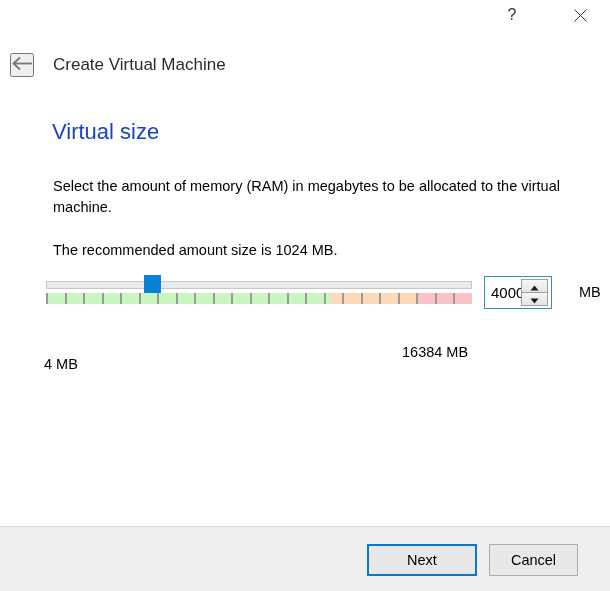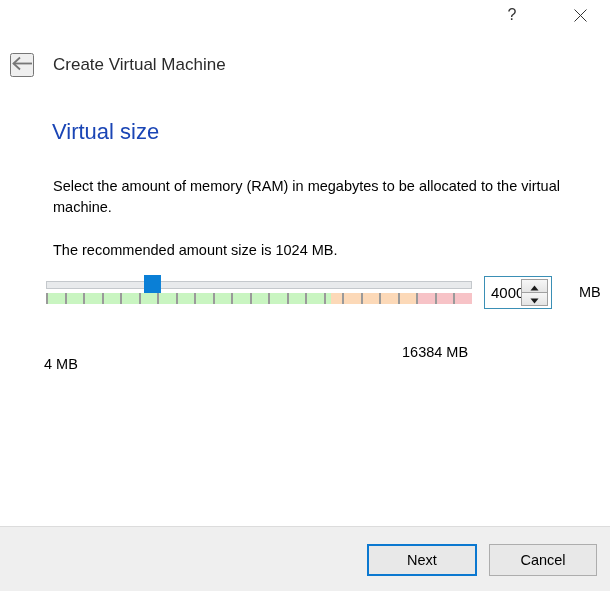--- a/index.html
+++ b/index.html
@@ -267,21 +267,21 @@
     padding: 8px;
   }
   .btn-next {
     left: 367px;
     width: 110px;
     border: 2px solid #0b78d0;
     background: #e8e8e8;
   }
   .btn-cancel {
     left: 489px;
-    width: 108px;
+    width: 89px;
     border: 1px solid #adadad;
     background: #e8e8e8;
   }
 </style>
 </head>
 <body>
 
 <div class="titlebar">
   <button class="win-btn help">
     <span class="help-glyph">?</span>

